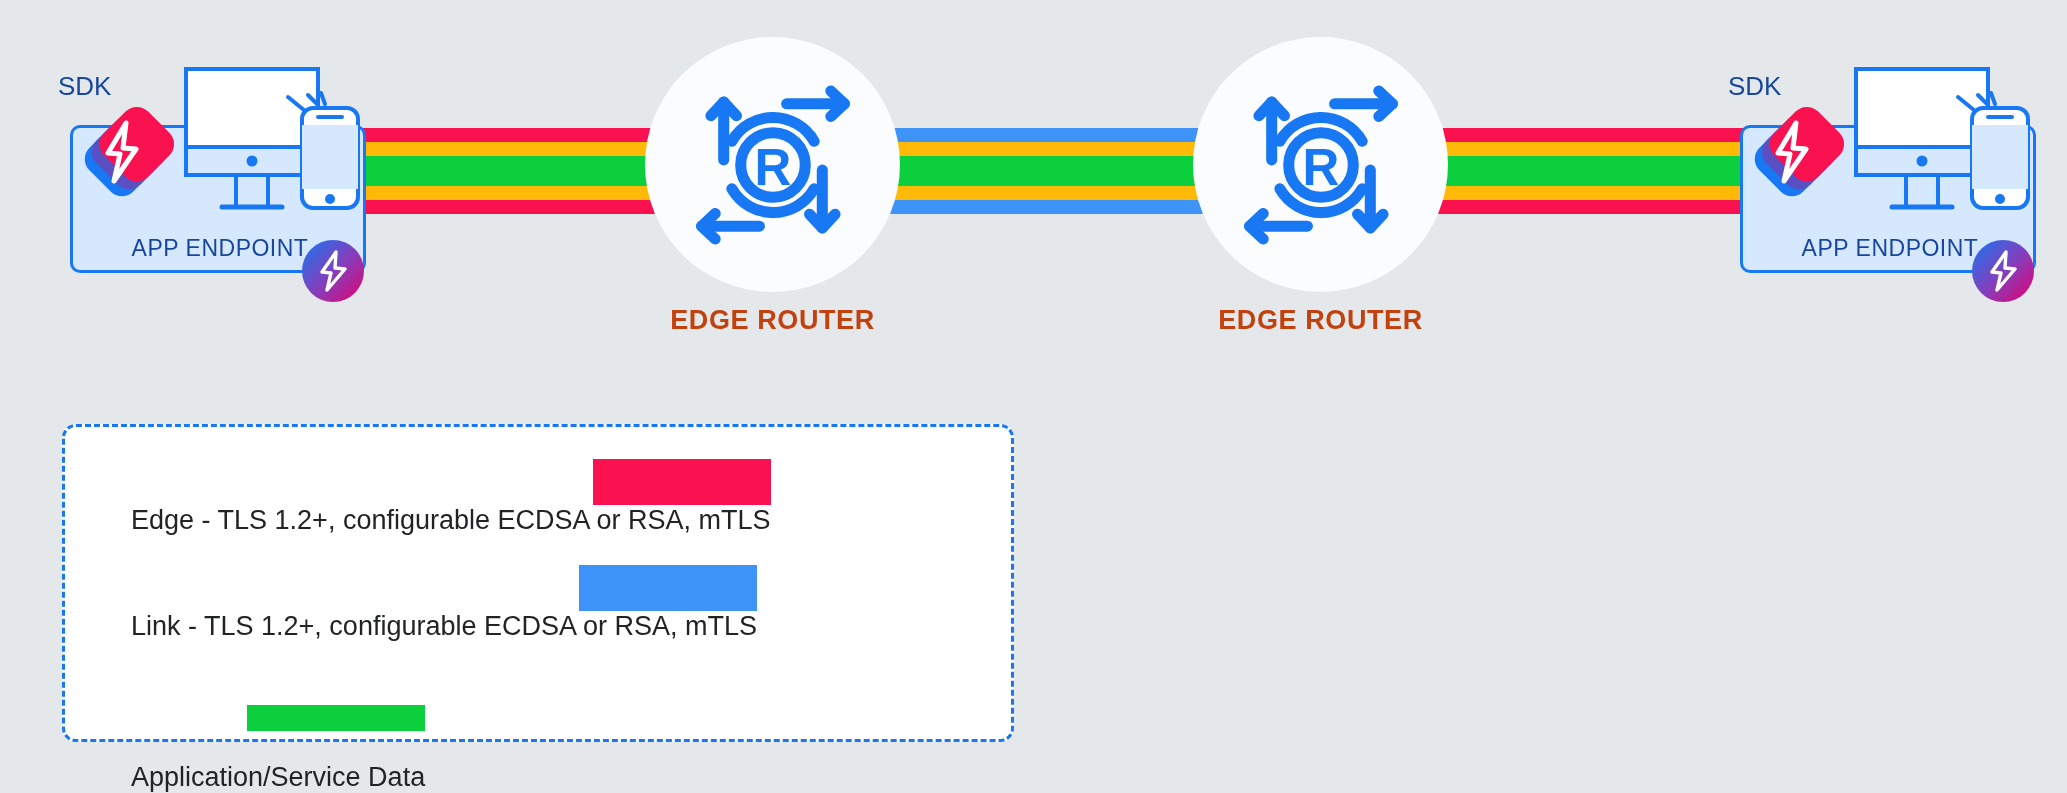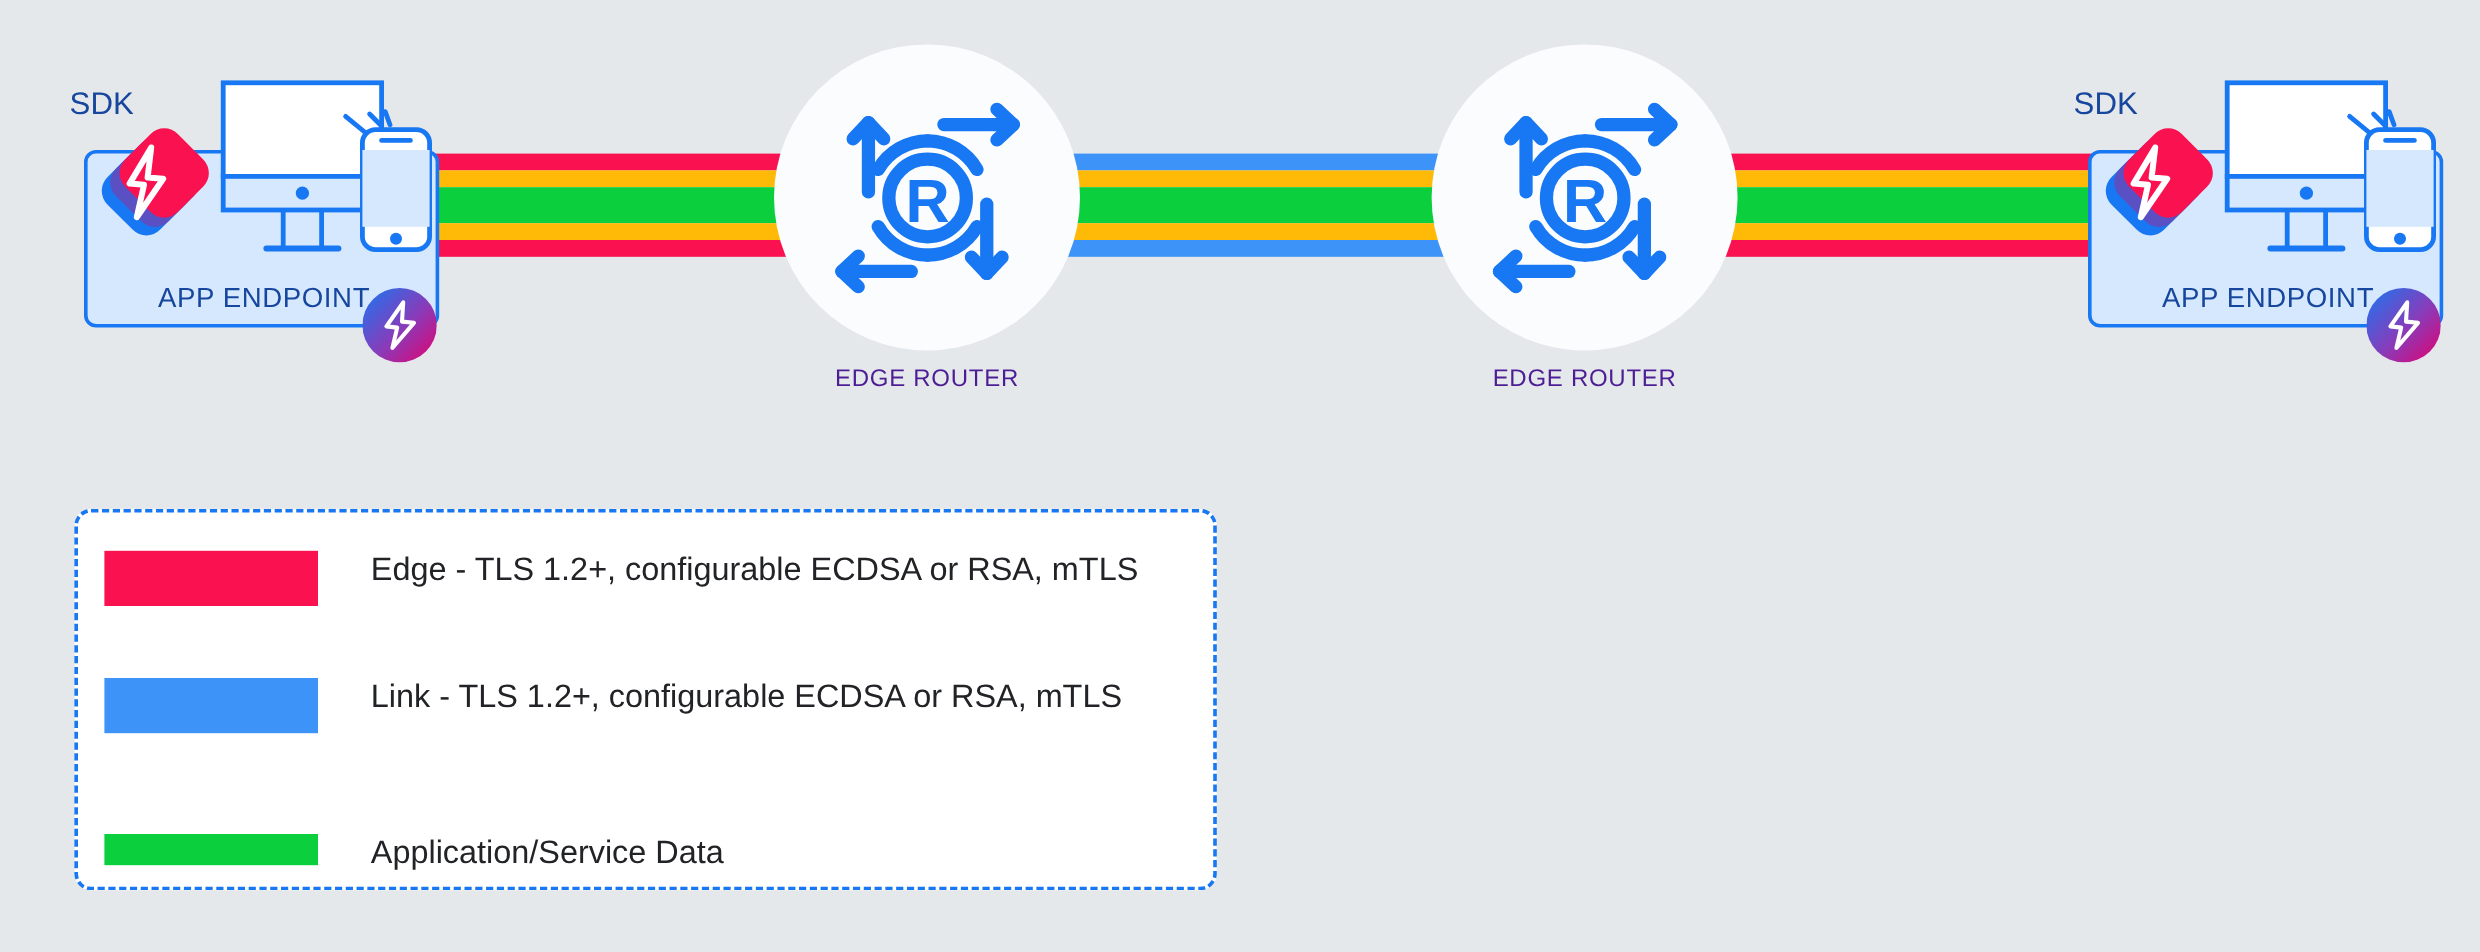--- a/index.html
+++ b/index.html
@@ -48,24 +48,25 @@
   .router-glyph {
     position: absolute;
     left: 43px; top: 43px;
     width: 170px; height: 170px;
   }
   .router-label {
     position: absolute;
     top: 268px;
     width: 255px;
     text-align: center;
-    font-size: 20px;
+    font-size: 27px;
     letter-spacing: 0.6px;
-    color: #4c1d95;
+    color: #c2410c;
     white-space: nowrap;
+    font-weight: bold;
   }
 
   
   .endpoint {
     position: absolute;
     width: 300px;
     height: 222px;
   }
   .endpoint-box {
     position: absolute;
@@ -127,21 +128,22 @@
     box-sizing: border-box;
     background: #ffffff;
     border: 3px dashed #1877f2;
     border-radius: 14px;
   }
   .legend-row {
     position: absolute;
     left: 22px;
     height: 46px;
     display: flex;
-    align-items: flex-start;
+    align-items: flex-end;
+    flex-direction: column;
   }
   .legend-swatch {
     width: 178px;
     height: 46px;
     flex: none;
   }
   .legend-swatch.thin { height: 26px; }
   .legend-text {
     margin-left: 44px;
     font-size: 27px;
@@ -318,19 +320,19 @@
 
   <div class="legend">
     <div class="legend-row" style="top:32px;">
       <div class="legend-swatch" style="background:#fa1150;"></div>
       <div class="legend-text">Edge - TLS 1.2+, configurable ECDSA or RSA, mTLS</div>
     </div>
     <div class="legend-row" style="top:114px;margin-top:24px;">
       <div class="legend-swatch" style="background:#3d93f7;"></div>
       <div class="legend-text">Link - TLS 1.2+, configurable ECDSA or RSA, mTLS</div>
     </div>
-    <div class="legend-row" style="top:268px; height:26px;">
+    <div class="legend-row" style="top:278px; height:26px;gap:31px;">
       <div class="legend-swatch thin" style="background:#0bcf3d;"></div>
       <div class="legend-text">Application/Service Data</div>
     </div>
   </div>
 
 </div>
 
 </body></html>

